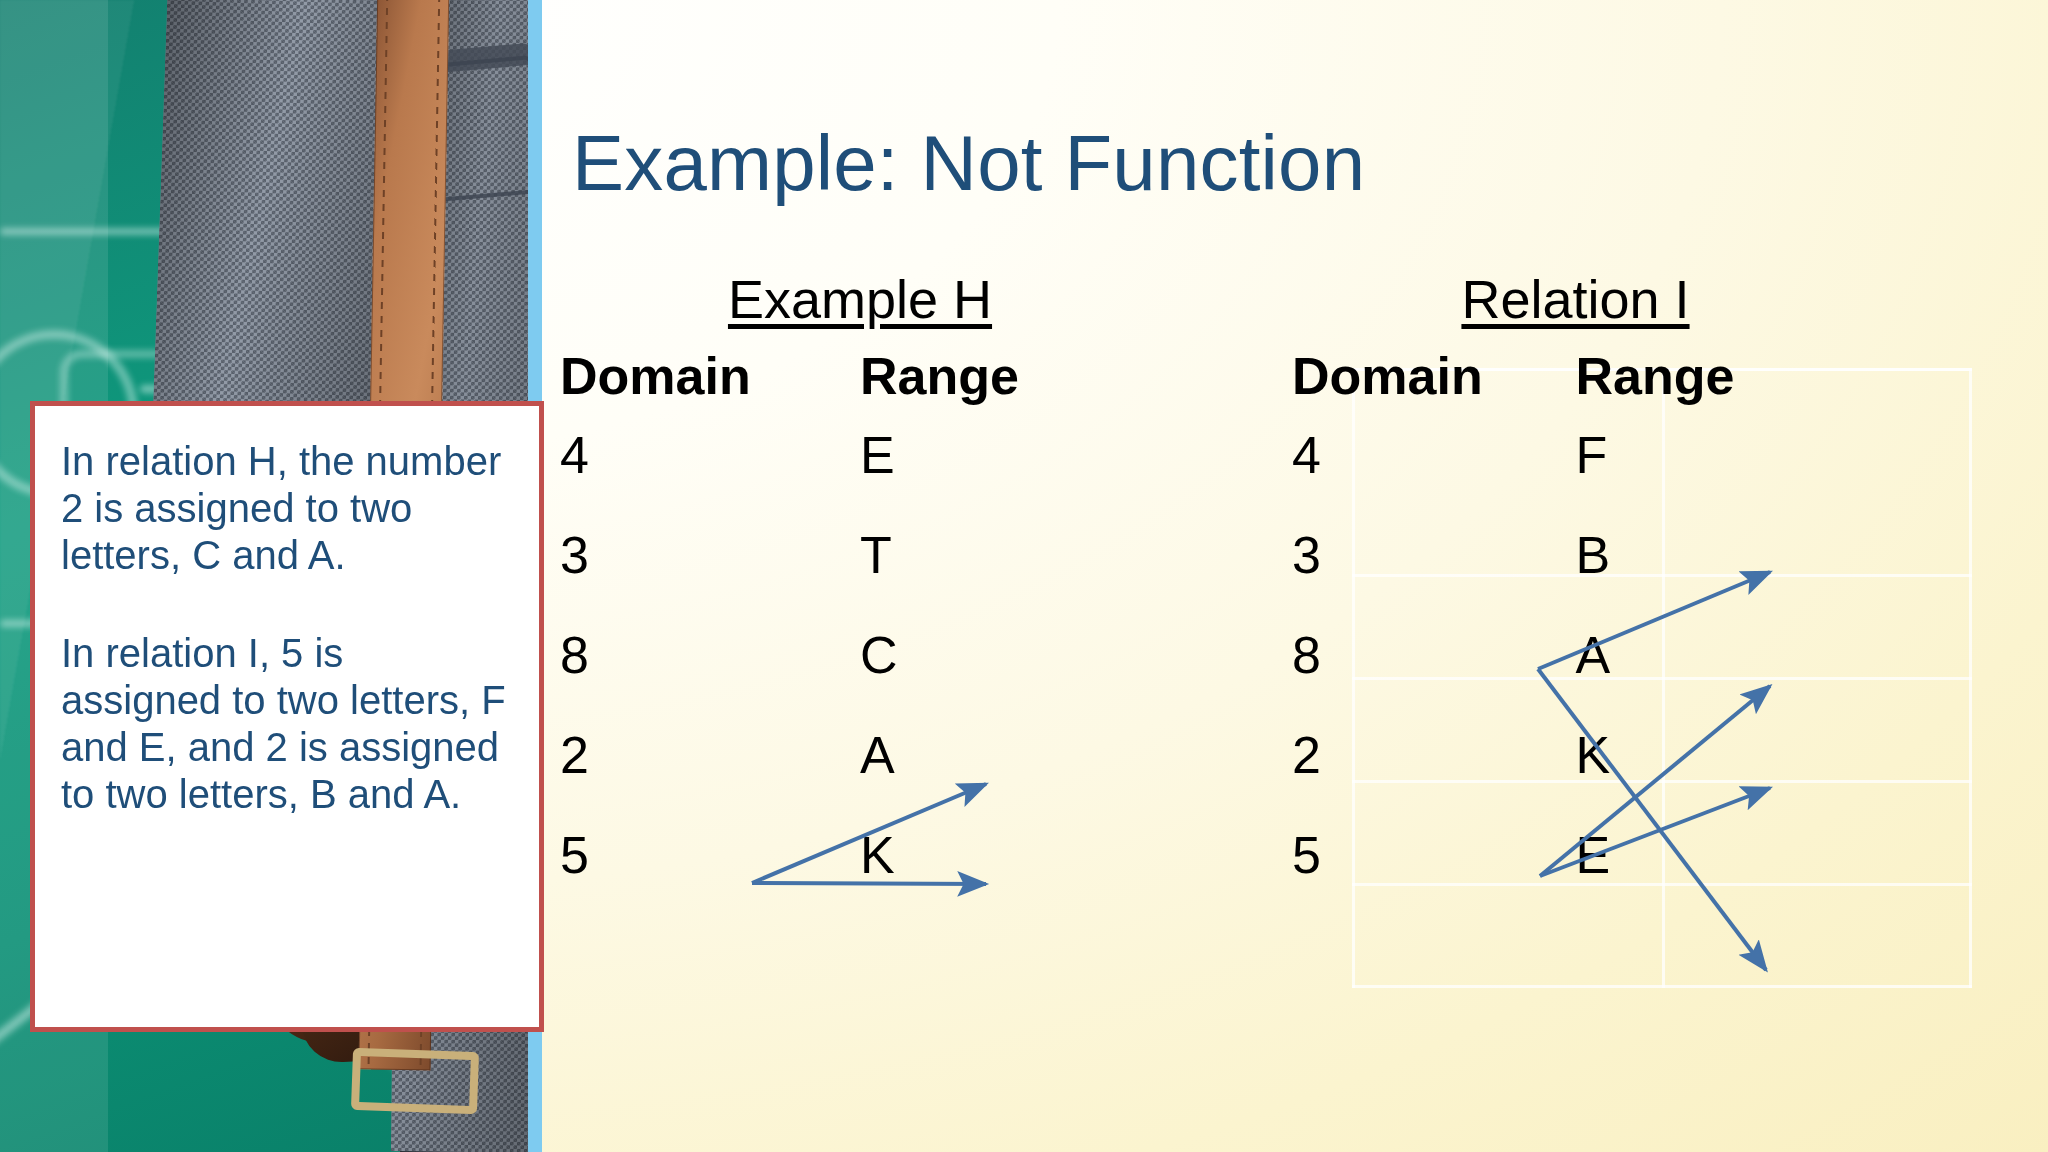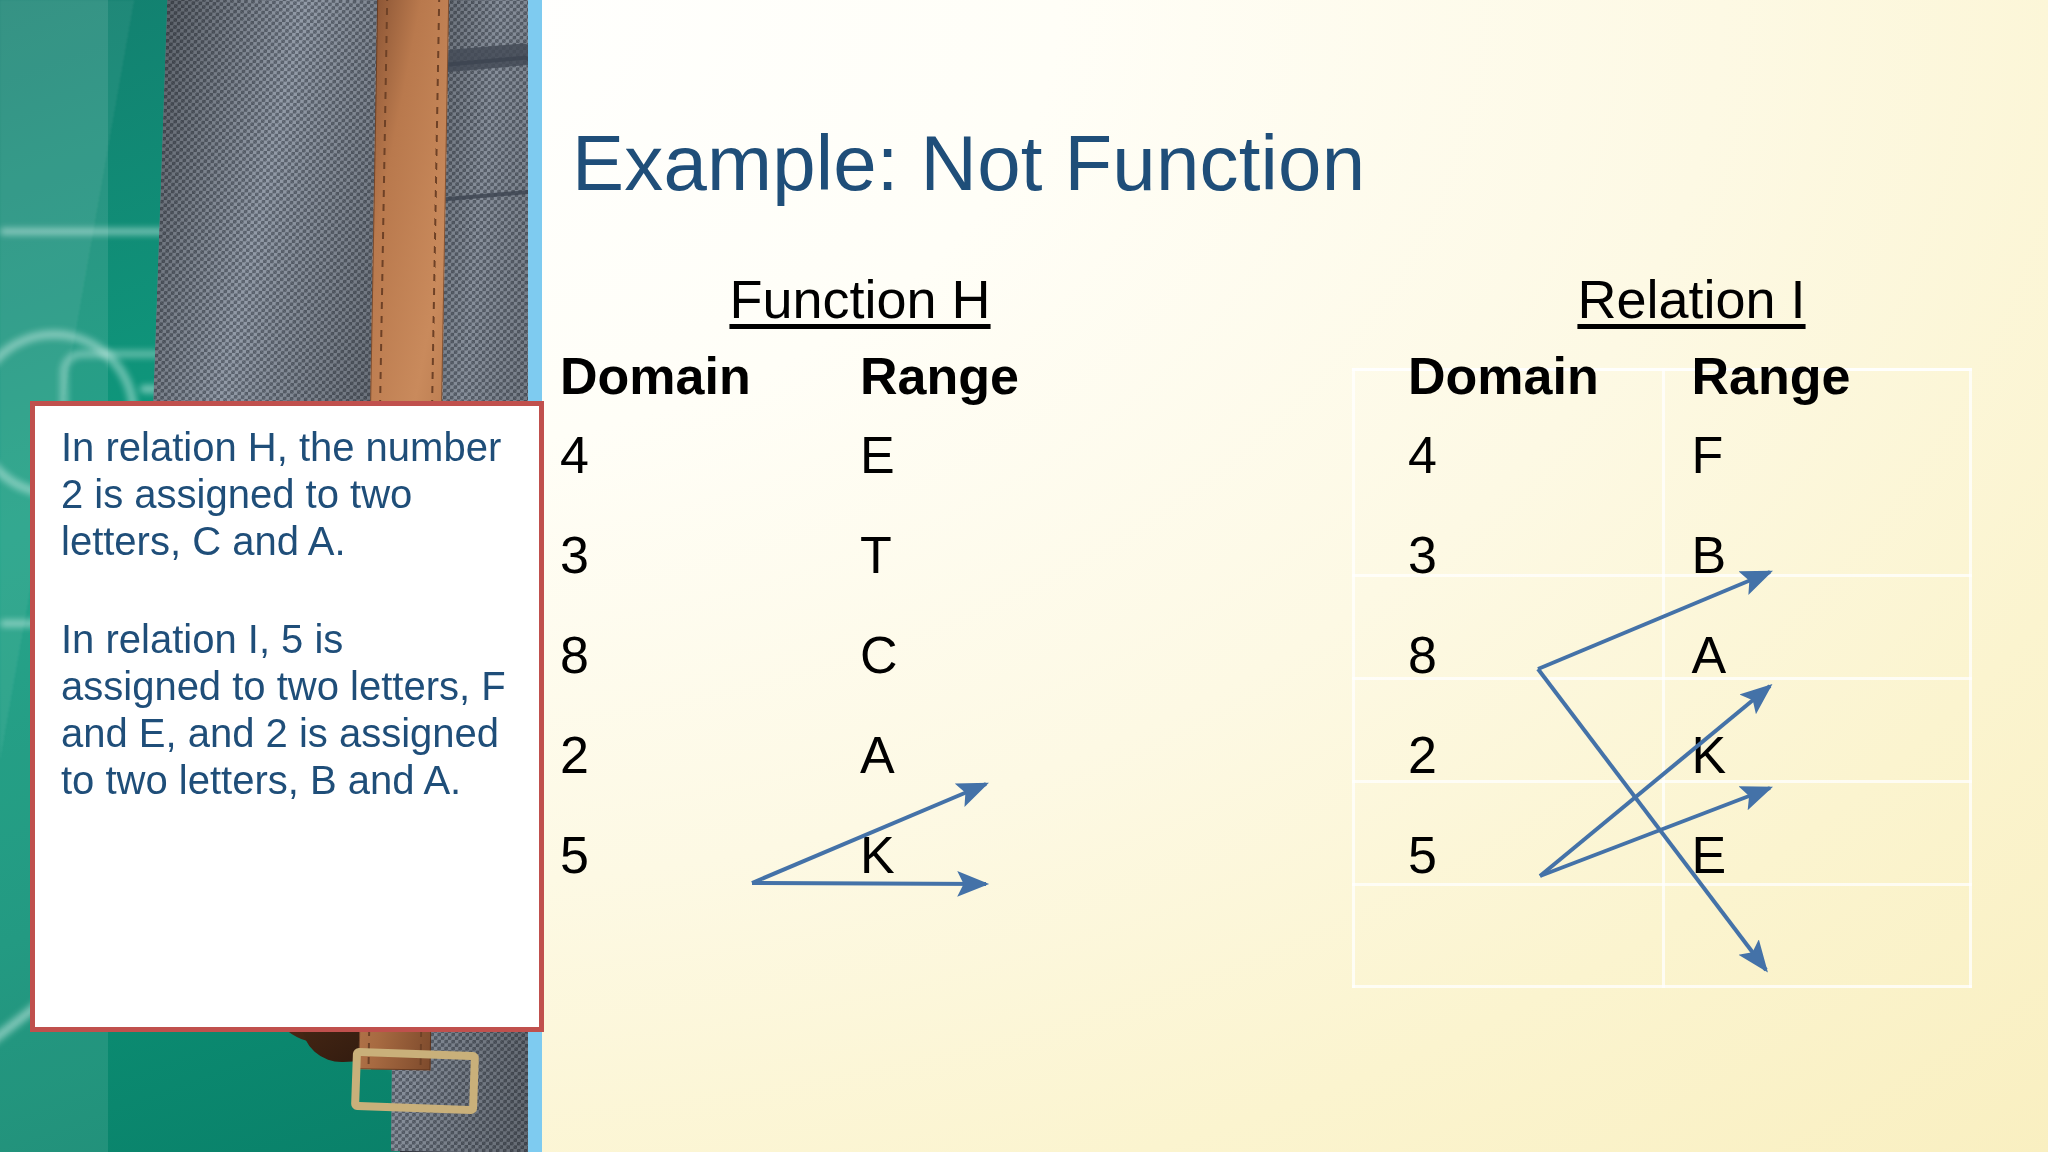--- a/index.html
+++ b/index.html
@@ -97,21 +97,21 @@
   .trousers-bottom{position:absolute;left:400px;top:930px;width:150px;height:230px;
     background:linear-gradient(180deg,#2a2f38 0%,#1b1f26 100%);}
 
   
   .blue-edge{position:absolute;right:0;top:0;width:14px;height:1152px;background:#7ecbf0;}
 
   
   #callout{
     position:absolute;left:30px;top:401px;width:514px;height:631px;
     background:#ffffff;border:5px solid #C0504D;box-sizing:border-box;
-    padding:18px 26px 10px 26px;
+    padding:32px 26px 10px 26px;
   }
   #callout p{
     margin:0;color:#1F4E79;
     font-size:40px;line-height:1.17;
   }
   #callout p.gap{margin-top:52px;}
 
   
   #title{
     position:absolute;left:572px;top:118px;
@@ -124,21 +124,21 @@
   .rel-title{
     text-align:center;color:#000;font-size:54px;font-weight:400;
     text-decoration:underline;text-underline-offset:6px;
   }
   .cols{display:flex;margin-top:18px;}
   .col{width:50%;text-align:left;}
   .colhead{font-size:52px;font-weight:700;color:#000;line-height:1.1;}
   .cell{font-size:52px;font-weight:400;color:#000;height:100px;line-height:100px;}
 
   #relH{left:560px;top:268px;width:600px;}
-  #relI{left:1408px;top:268px;width:567px;}
+  #relI{left:1292px;top:268px;width:567px;}
 
   
   #gridI{position:absolute;left:1352px;top:368px;width:620px;height:620px;}
   #gridI .gl{position:absolute;background:rgba(255,255,255,.75);}
   #gridI .h{left:0;width:100%;height:3px;}
   #gridI .v{top:0;width:3px;height:100%;}
 
   
   #arrows{position:absolute;left:0;top:0;width:2048px;height:1152px;pointer-events:none;}
 </style>
@@ -200,21 +200,21 @@
     <div class="gl h" style="top:309px"></div>
     <div class="gl h" style="top:412px"></div>
     <div class="gl h" style="top:515px"></div>
     <div class="gl h" style="top:617px"></div>
     <div class="gl v" style="left:0"></div>
     <div class="gl v" style="left:310px"></div>
     <div class="gl v" style="left:617px"></div>
   </div>
 
   <div class="relation" id="relH">
-    <div class="rel-title">Function H</div>
+    <div class="rel-title">Example H</div>
     <div class="cols">
       <div class="col">
         <div class="colhead">Domain</div>
         <div class="cell">4</div>
         <div class="cell">3</div>
         <div class="cell">8</div>
         <div class="cell">2</div>
         <div class="cell">5</div>
       </div>
       <div class="col">

